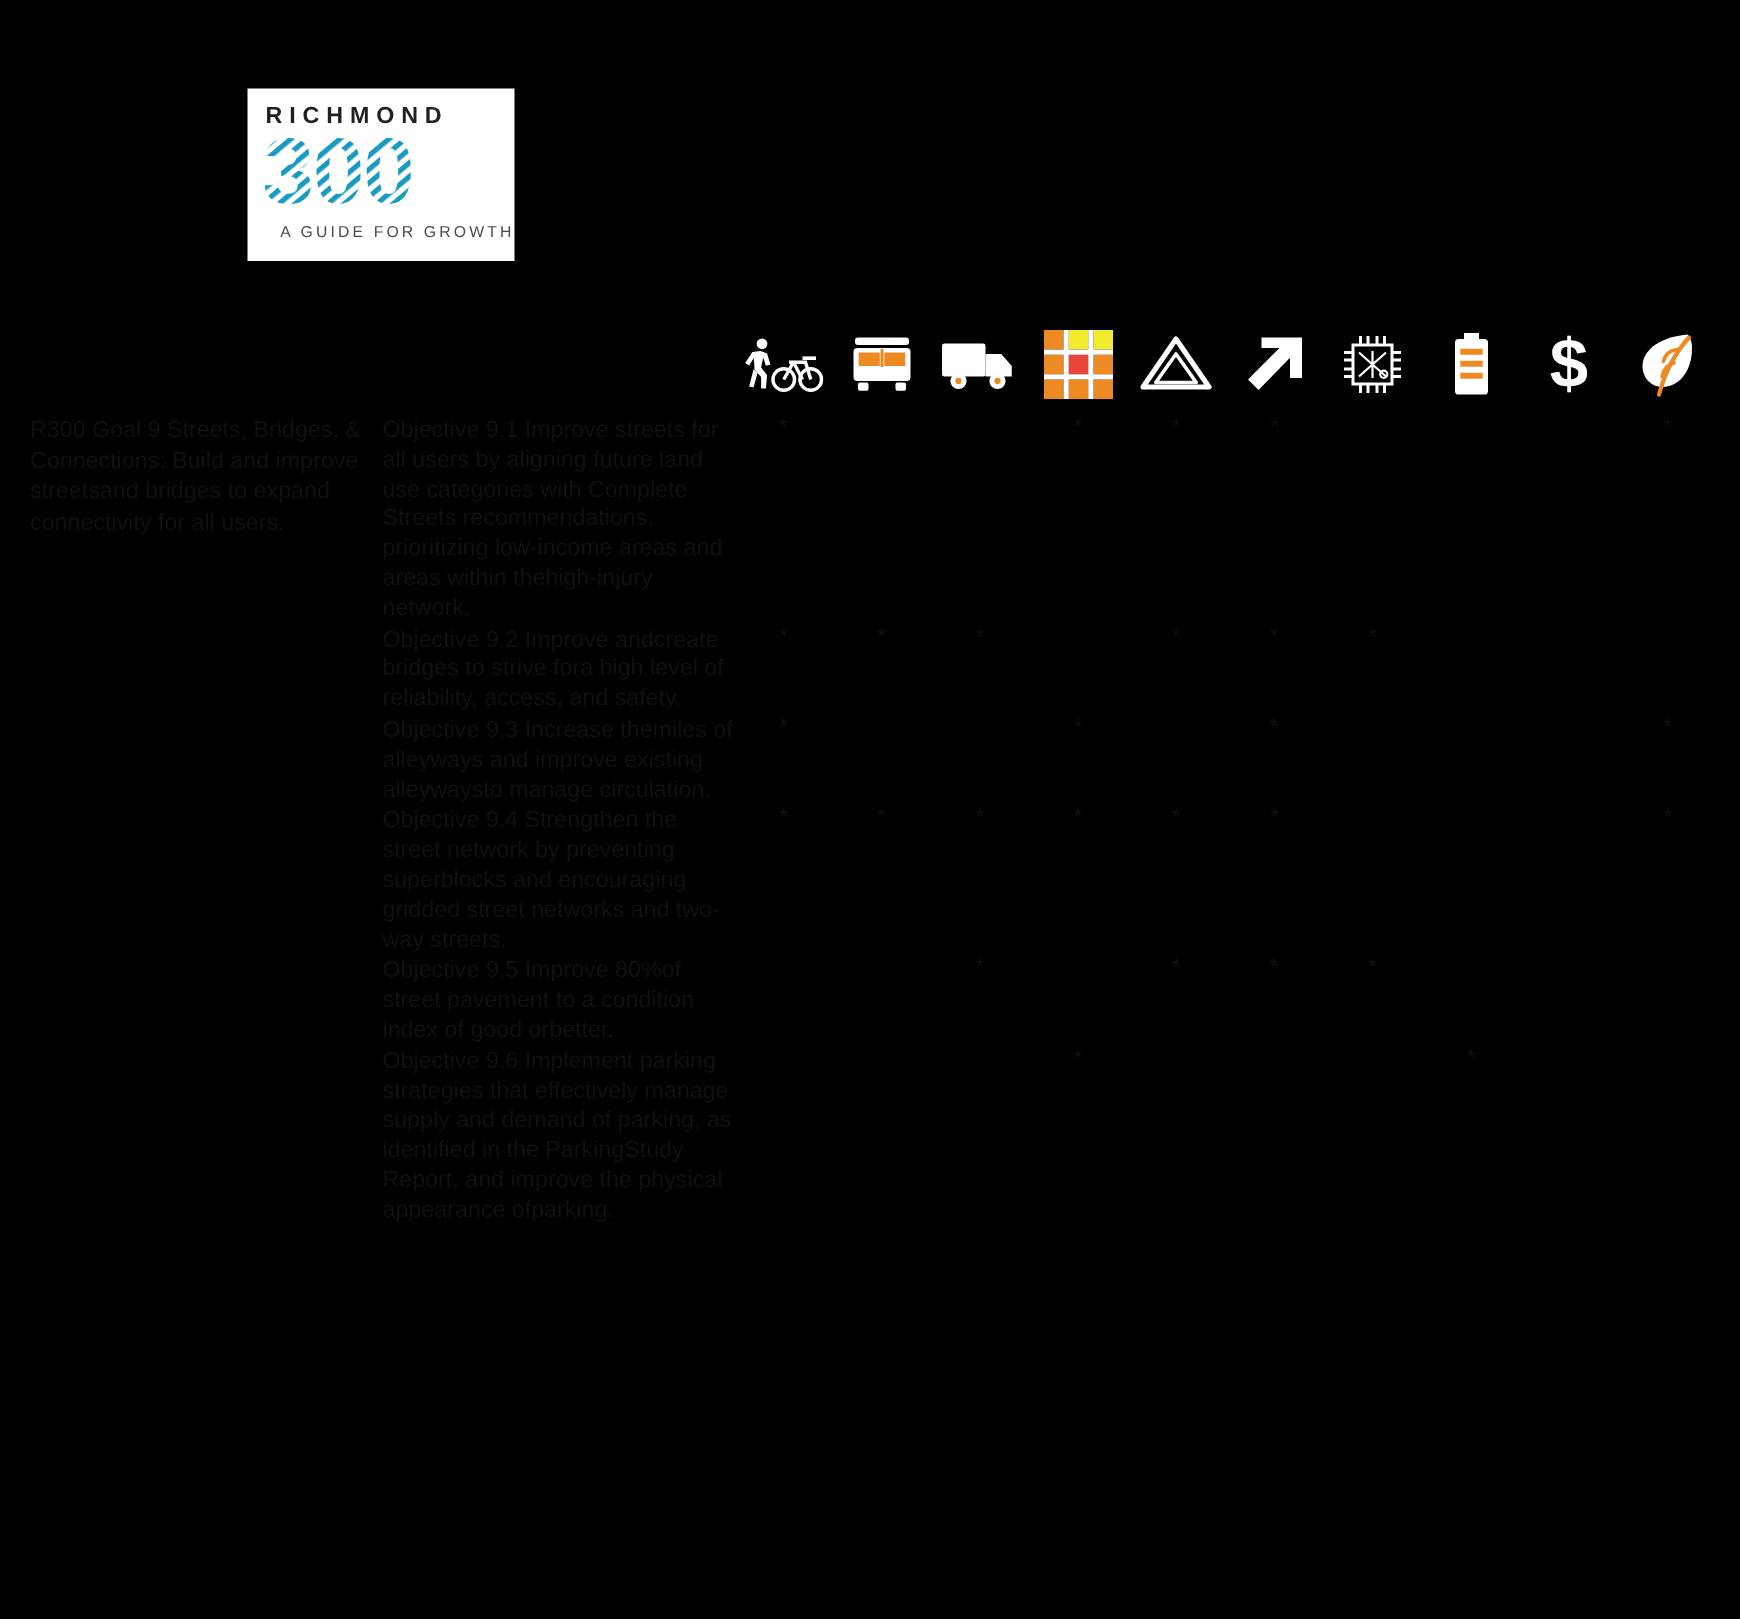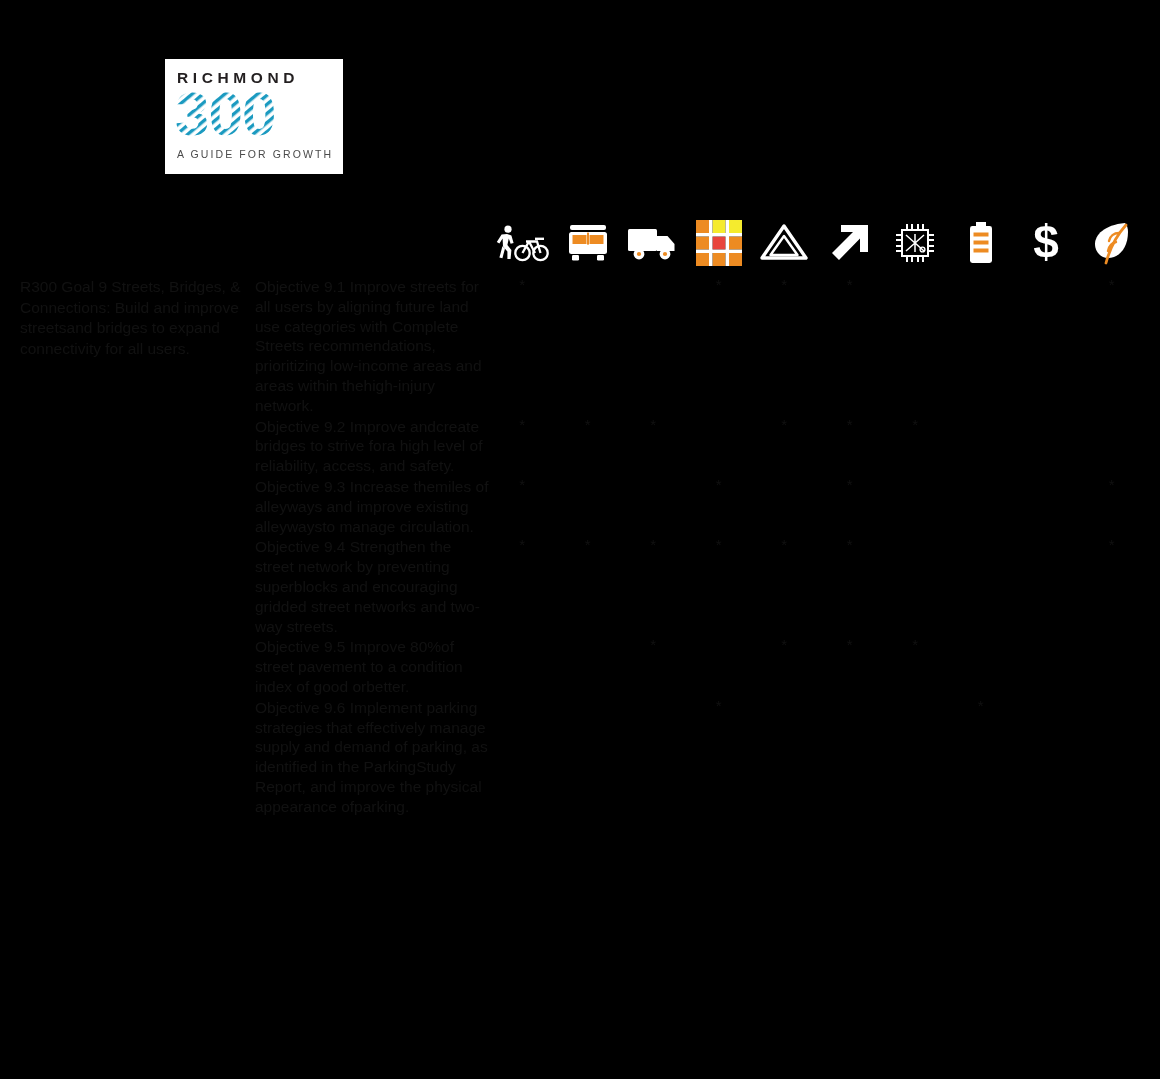--- a/index.html
+++ b/index.html
@@ -59,20 +59,21 @@
     height: 54px;
     width: 200px;
   }
   .logo-tag {
     font-family: "Liberation Sans", sans-serif;
     font-size: 10.5px;
     letter-spacing: 2.1px;
     color: #4a4a4a;
     margin: 2px 0 12px 12px;
     white-space: nowrap;
+    text-align: right;
   }
   .top-blank-ico { background:#000; border-left:1px solid #2b2b2b; }
 
   
   tr.icon-row td { height: 68px; vertical-align: middle; }
   td.hdr-blank { background: #000000; height: 68px; }
   td.icon-cell {
     background: #ED8B22;
     text-align: center;
     vertical-align: middle;

